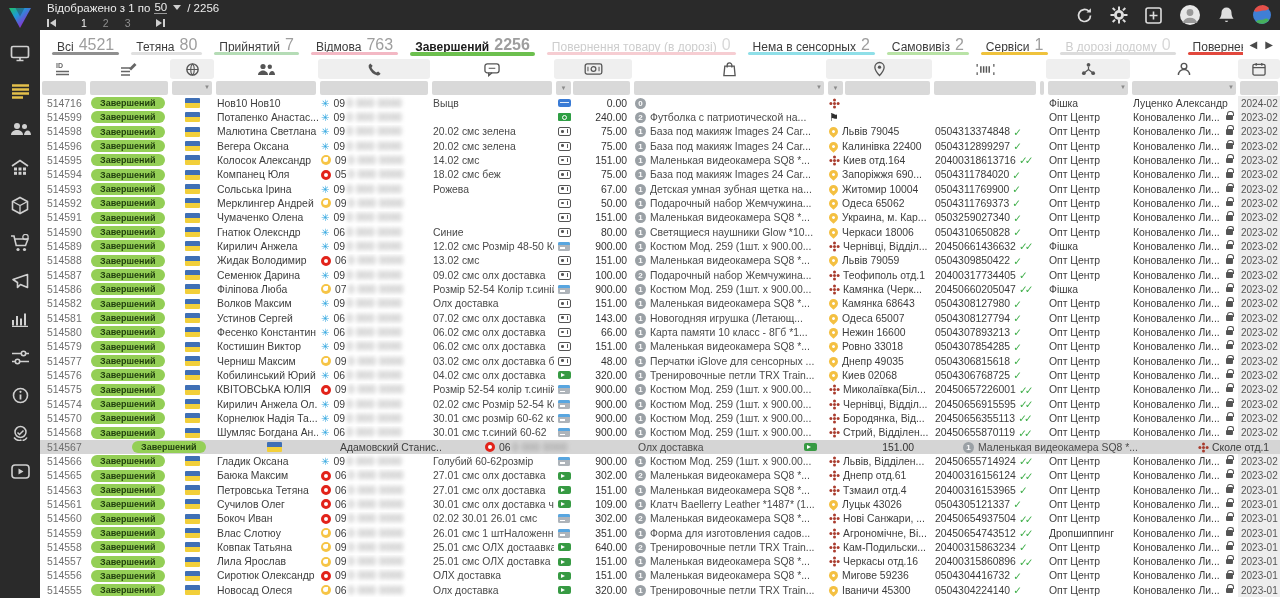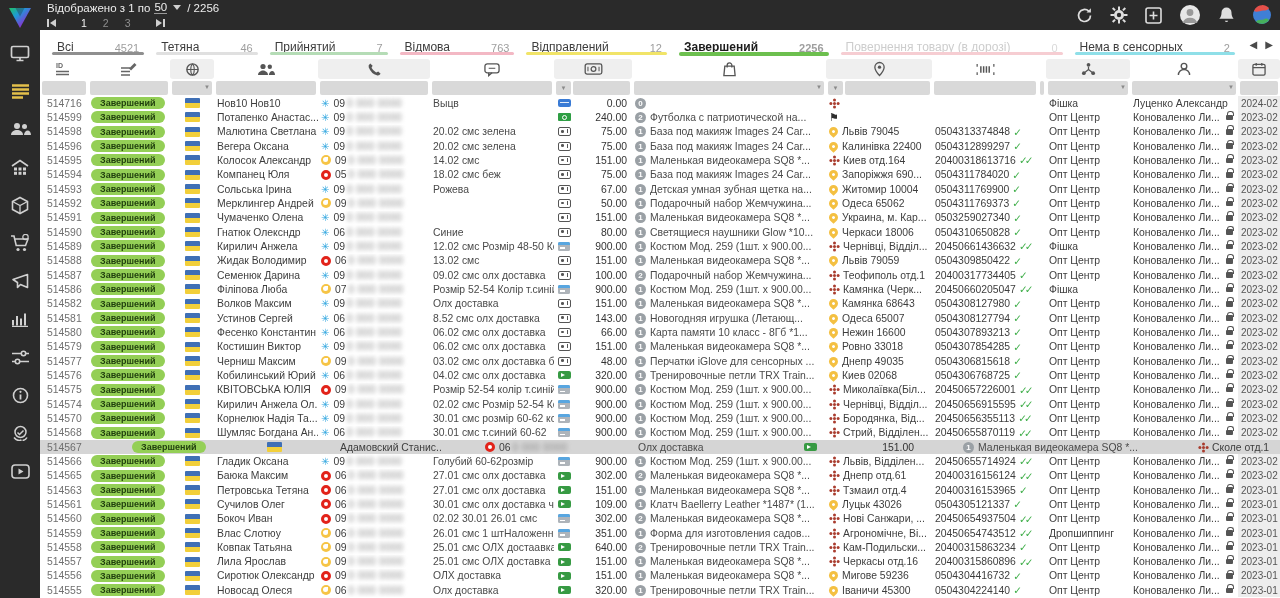--- a/index.html
+++ b/index.html
@@ -19,21 +19,21 @@
   .pgn .cur{color:#f2f2f2;}
   .skp{display:flex;align-items:center;gap:1px;cursor:pointer;}
   .bar{width:2px;height:8px;background:#cfcfcf;display:inline-block;}
   .tl{width:0;height:0;border-top:4px solid transparent;border-bottom:4px solid transparent;border-right:6px solid #cfcfcf;display:inline-block;}
   .tr{width:0;height:0;border-top:4px solid transparent;border-bottom:4px solid transparent;border-left:6px solid #cfcfcf;display:inline-block;}
   .tr-icons{position:absolute;right:8px;top:2px;display:flex;align-items:center;gap:17px;height:26px;}
   .tr-icons>div{cursor:pointer;display:flex;align-items:center;}
   
   #tabbar{position:absolute;left:40px;top:30px;right:0;height:28px;background:#fff;display:flex;align-items:center;padding-left:6px;overflow:hidden;}
   .tab{position:relative;height:100%;display:flex;align-items:flex-end;gap:5px;padding:0 11px 4px 11px;font-size:12px;color:#3c3c3c;white-space:nowrap;cursor:pointer;flex:0 0 auto;}
-  .tab .t-c{color:#9e9e9e;font-size:11px;margin-left:36px;}
+  .tab .t-c{color:#9e9e9e;font-size:16px;}
   .tab.active{font-weight:bold;color:#1c1c1c;}
   .tab.disabled{color:#cdcdcd;}
   .tab.disabled .t-c{color:#d9d9d9;}
   .t-u{position:absolute;left:6px;right:6px;bottom:3px;height:3px;border-radius:2px;}
   .tab.active .t-u{height:4px;bottom:2px;}
   #tab-arrows{position:absolute;right:0;top:30px;height:28px;background:#fff;display:flex;align-items:center;gap:8px;padding:0 7px;z-index:6;font-size:10px;color:#4a4a4a;}
   #tab-arrows span{cursor:pointer;}
   
   #grid{position:absolute;left:40px;top:58px;right:0;bottom:0;background:#fff;}
   #ghead-icons{height:22px;display:flex;align-items:center;background:#fff;}
@@ -279,37 +279,32 @@
   </div>
 
   <div id="tabbar">
       <div class="tab normal">
      <span class="t-l">Всі</span>
      <span class="t-c">4521</span>
      <span class="t-u" style="background:#8f8f8f"></span>
    </div>
       <div class="tab normal">
      <span class="t-l">Тетяна</span>
-     <span class="t-c">46</span>
+     <span class="t-c">80</span>
      <span class="t-u" style="background:#e0e0e0"></span>
    </div>
       <div class="tab normal">
      <span class="t-l">Прийнятий</span>
      <span class="t-c">7</span>
      <span class="t-u" style="background:#b5dcb6"></span>
    </div>
       <div class="tab normal">
      <span class="t-l">Відмова</span>
      <span class="t-c">763</span>
      <span class="t-u" style="background:#f3b8c4"></span>
-   </div>
-      <div class="tab normal">
-     <span class="t-l">Відправлений</span>
-     <span class="t-c">12</span>
-     <span class="t-u" style="background:#f1e468"></span>
    </div>
       <div class="tab active">
      <span class="t-l">Завершений</span>
      <span class="t-c">2256</span>
      <span class="t-u" style="background:#6cbf4e"></span>
    </div>
       <div class="tab disabled">
      <span class="t-l">Повернення товару (в дорозі)</span>
      <span class="t-c">0</span>
      <span class="t-u" style="background:#f6cdd2"></span>
@@ -949,21 +944,21 @@
           </div>
     <div class="cell c-fl">
             <span class="uafl"></span>
           </div>
     <div class="cell c-nm">Устинов Сергей</div>
     <div class="cell c-ph">
             <span class="op ks">✳</span>
             <span class="pp">06</span>
             <span class="blr">0 000 0000</span>
           </div>
-    <div class="cell c-cm">8.52 смс олх доставка</div>
+    <div class="cell c-cm">07.02 смс олх доставка</div>
     <div class="cell c-pi">
             <span class="pay cod"></span>
           </div>
     <div class="cell c-am">143.00</div>
     <div class="cell c-pr"><span class="qty">1</span>Новогодняя игрушка (Летающ...</div>
     <div class="cell c-dl"><span class="dlv ukr"></span>Одеса 65007</div>
     <div class="cell c-tt">0504308127794<span class="chk">✓</span></div>
     <div class="cell c-gp"></div>
     <div class="cell c-ch">Опт Центр</div>
     <div class="cell c-mg">

